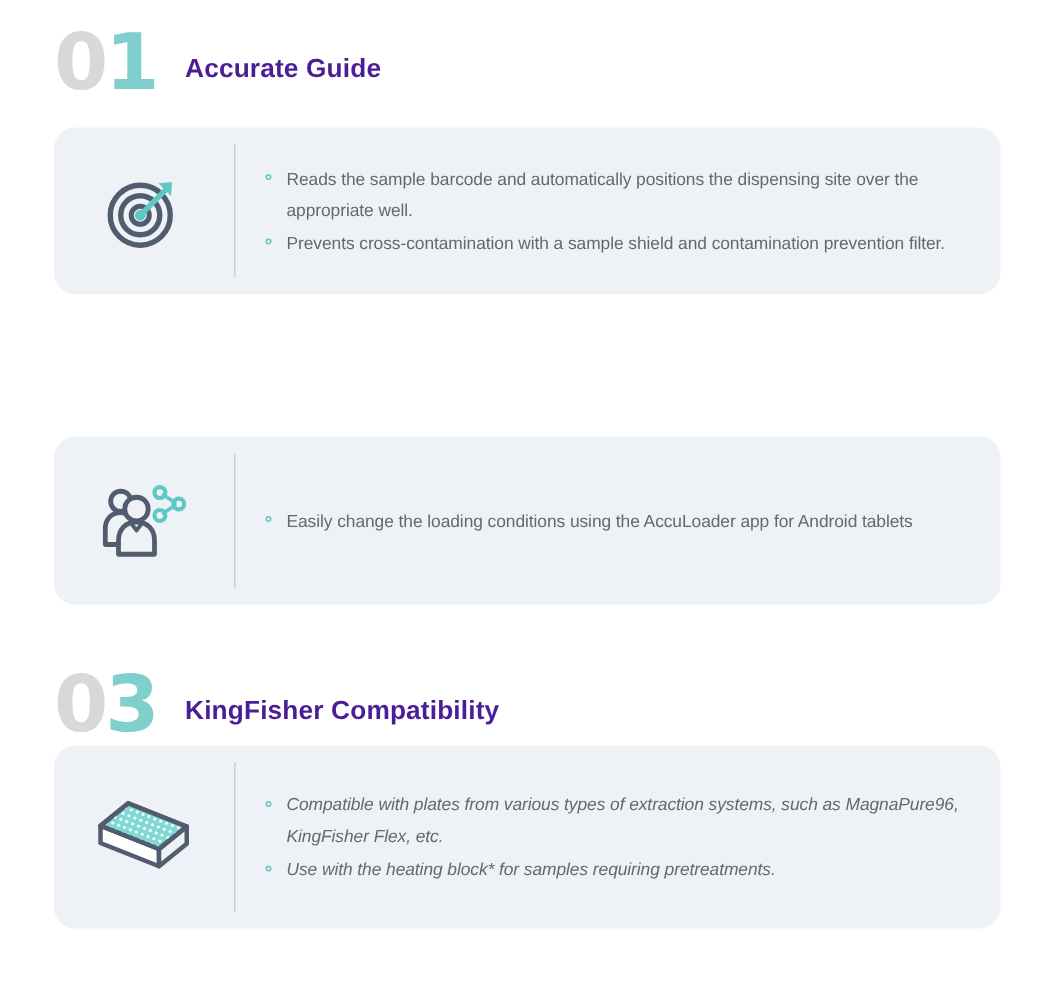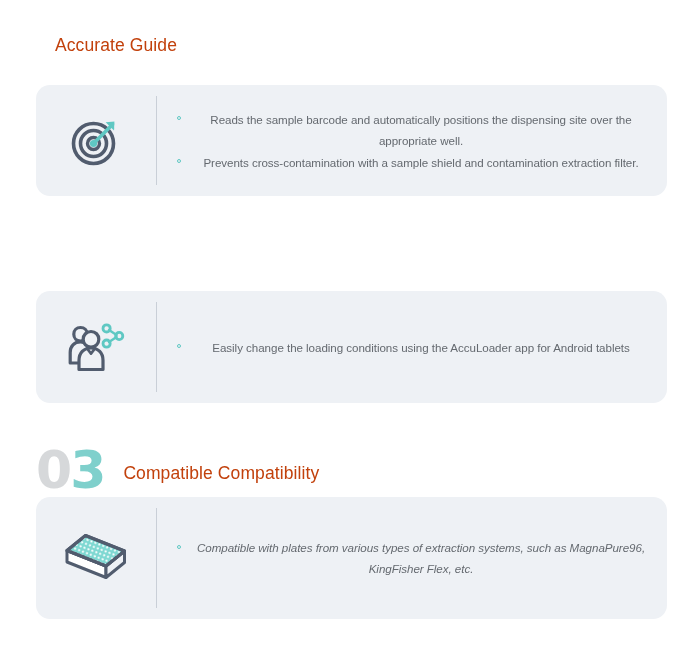--- a/index.html
+++ b/index.html
@@ -52,22 +52,22 @@
     letter-spacing: -2px;
     display: inline-block;
     position: relative;
     top: 6px;
   }
   .num .d1 { color: #d6d8da; }
   .num .d2 { color: #7fd0cc; }
 
   .head-title {
     font-size: 17.5px;
-    font-weight: 400;
-    color: #c2410c;
+    font-weight: 700;
+    color: #4c1d95;
     letter-spacing: 0.1px;
     margin-left: 19px;
     position: relative;
     top: -6px;
     white-space: nowrap;
   }
 
   
   .note-row {
     position: relative;
@@ -109,21 +109,20 @@
   .divider {
     width: 1px;
     background: #c9cfd7;
     align-self: stretch;
     margin: 11px 0;
   }
   .list-col {
     flex: 1;
     padding: 0 16px 0 20px;
     box-sizing: border-box;
-    text-align: center;
   }
 
   ul.bullets {
     list-style: none;
     margin: 0;
     padding: 0;
   }
   ul.bullets li {
     position: relative;
     padding-left: 14px;
@@ -148,40 +147,43 @@
   .icon-svg { display: block; }
 </style>
 </head>
 <body>
 
 <div class="page">
 
   <div class="section s1">
 
     <div class="head-row">
+      <span class="num">
+        <span class="d1">0</span><span class="d2">1</span>
+      </span>
       <span class="head-title">Accurate Guide</span>
     </div>
 
     <div class="card c1">
       <div class="icon-col">
         <svg class="icon-svg" width="54" height="54" viewBox="0 0 54 54">
           <circle cx="24.5" cy="29.5" r="20" fill="none" stroke="#515c6e" stroke-width="3.6"></circle>
           <circle cx="24.5" cy="29.5" r="13" fill="none" stroke="#515c6e" stroke-width="3.6"></circle>
           <circle cx="24.5" cy="29.5" r="6" fill="none" stroke="#515c6e" stroke-width="3.4"></circle>
           <circle cx="24.5" cy="29.5" r="3.6" fill="#5fc8c3"></circle>
           <path d="M24.5 29.5 L44 10" stroke="#5fc8c3" stroke-width="3.6" stroke-linecap="round"></path>
           <path d="M36.6 8.2 L45.8 7.4 L45.0 16.6 Z" fill="#5fc8c3"></path>
           <path d="M39.5 6.0 L46.6 6.0 L46.6 13.2" fill="none" stroke="#eef1f5" stroke-width="2.2" stroke-linecap="round" stroke-linejoin="round"></path>
         </svg>
       </div>
       <div class="divider"></div>
       <div class="list-col">
         <ul class="bullets">
           <li>Reads the sample barcode and automatically positions the dispensing site over the appropriate well.</li>
-          <li>Prevents cross-contamination with a sample shield and contamination extraction filter.</li>
+          <li>Prevents cross-contamination with a sample shield and contamination prevention filter.</li>
         </ul>
       </div>
     </div>
   </div>
 
   <div class="section s2">
 
     <div class="head-row">
     </div>
 
@@ -210,21 +212,21 @@
       </div>
     </div>
   </div>
 
   <div class="section s3">
 
     <div class="head-row">
       <span class="num">
         <span class="d1">0</span><span class="d2">3</span>
       </span>
-      <span class="head-title">Compatible Compatibility</span>
+      <span class="head-title">KingFisher Compatibility</span>
     </div>
 
 
     <div class="card c3">
       <div class="icon-col">
         <svg class="icon-svg" width="70" height="58" viewBox="0 0 70 58">
           <defs>
             <pattern id="wells" width="4.2" height="4.2" patternUnits="userSpaceOnUse">
               <circle cx="2.1" cy="2.1" r="1.05" fill="#ffffff"></circle>
             </pattern>
@@ -240,18 +242,19 @@
           <g clip-path="url(#topclip)">
             <rect x="0" y="0" width="70" height="58" fill="url(#wells)" transform="rotate(21 35 22)"></rect>
           </g>
           <path d="M24.5 6.5 L63.5 22.0 L45.0 37.0 L6.0 21.5 Z" fill="none" stroke="#515c6e" stroke-width="3.0" stroke-linejoin="round"></path>
         </svg>
       </div>
       <div class="divider"></div>
       <div class="list-col">
         <ul class="bullets">
           <li>Compatible with plates from various types of extraction systems, such as MagnaPure96, KingFisher Flex, etc.</li>
+          <li>Use with the heating block* for samples requiring pretreatments.</li>
         </ul>
       </div>
     </div>
   </div>
 
 </div>
 
 </body></html>

